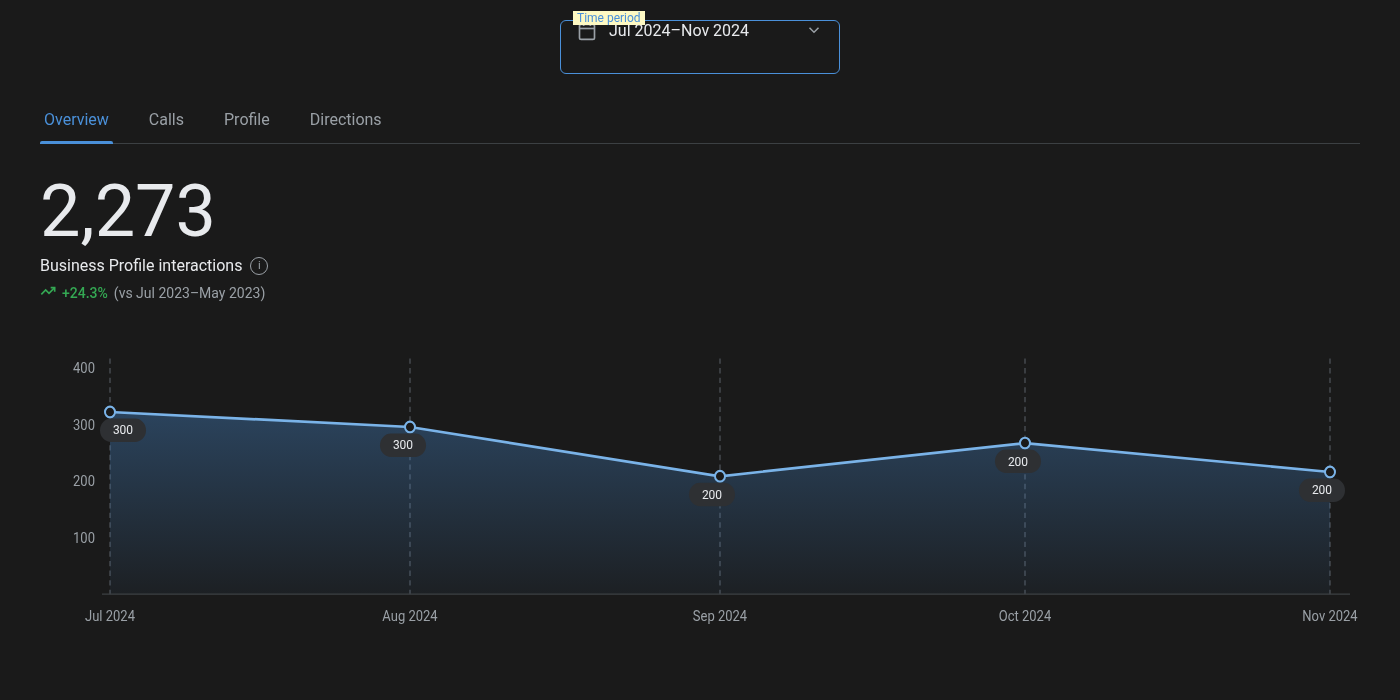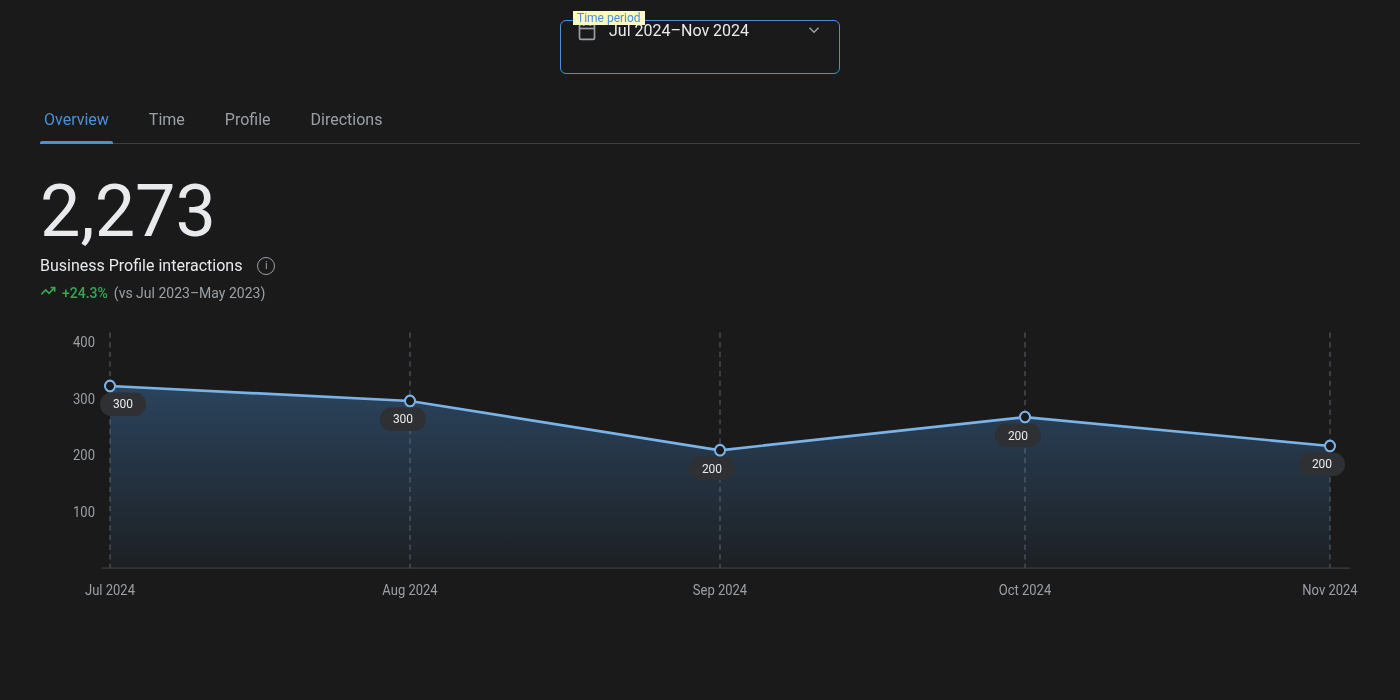--- a/index.html
+++ b/index.html
@@ -106,21 +106,21 @@
       font-size: 72px;
       font-weight: 400;
       color: #e8eaed;
       line-height: 1;
       margin-bottom: 8px;
     }
 
     .metric-label {
       display: flex;
       align-items: center;
-      gap: 15px;
+      gap: 8px;
       font-size: 16px;
       color: #e8eaed;
       margin-bottom: 8px;
     }
 
     .info-icon {
       width: 18px;
       height: 18px;
       border: 1.5px solid #9aa0a6;
       border-radius: 50%;
@@ -131,21 +131,21 @@
       color: #9aa0a6;
       cursor: pointer;
       flex-shrink: 0;
     }
 
     .change-indicator {
       display: flex;
       align-items: center;
       gap: 6px;
       font-size: 14px;
-      margin-bottom: 8px;
+      margin-bottom: 34px;
     }
 
     .change-arrow {
       color: #34a853;
       font-size: 16px;
     }
 
     .change-percent {
       color: #34a853;
       font-weight: 500;
@@ -192,21 +192,21 @@
         </span>
       </div>
     </div>
   </div>
 
   <div class="tabs-container">
     <div class="tab active">
       <span>Overview</span>
     </div>
     <div class="tab">
-      <span>Time</span>
+      <span>Calls</span>
     </div>
     <div class="tab">
       <span>Profile</span>
     </div>
     <div class="tab">
       <span>Directions</span>
     </div>
   </div>
 
   <div class="main-content">

